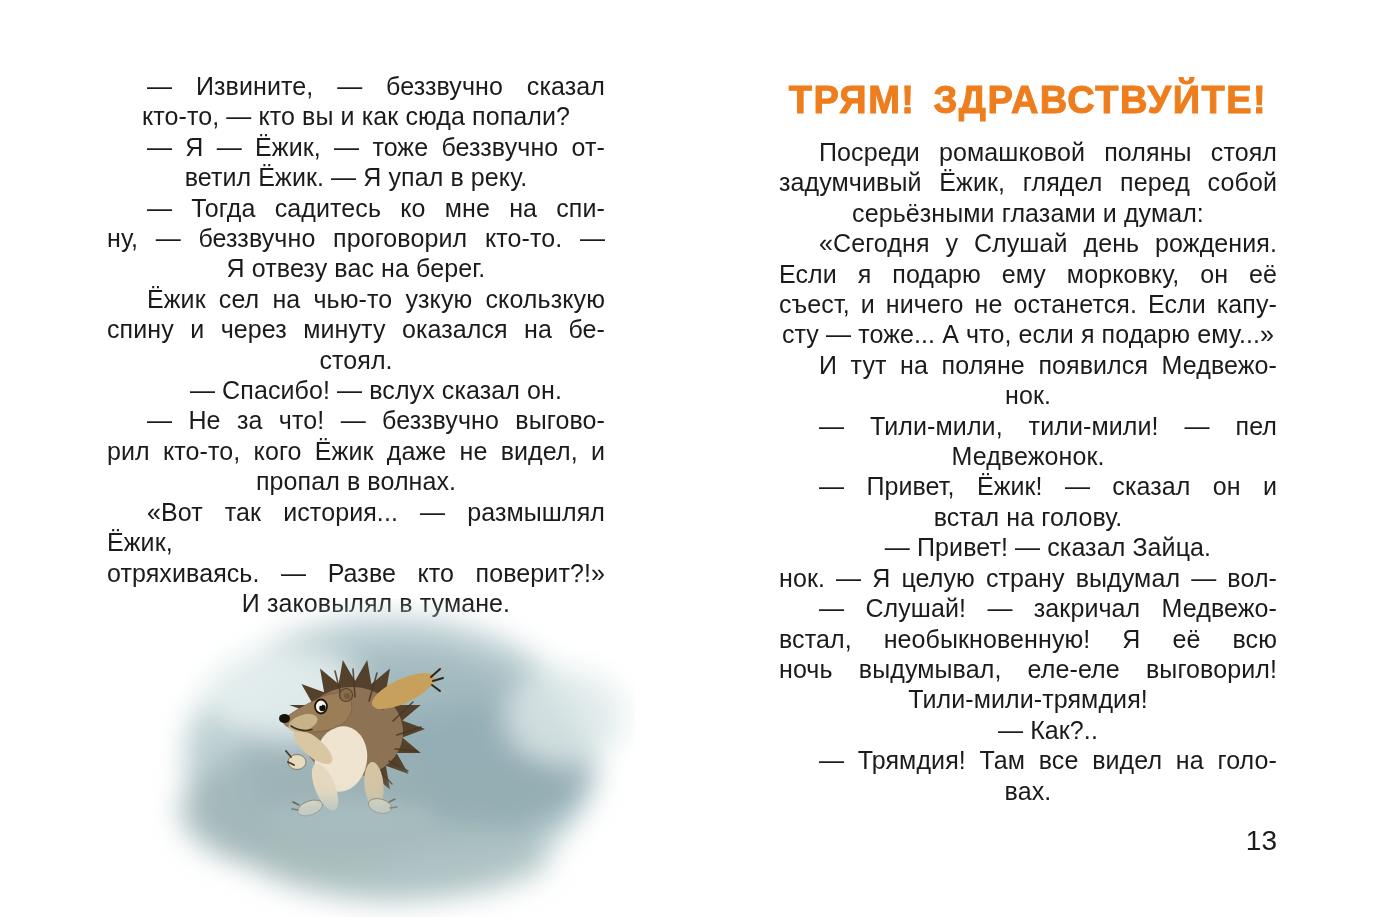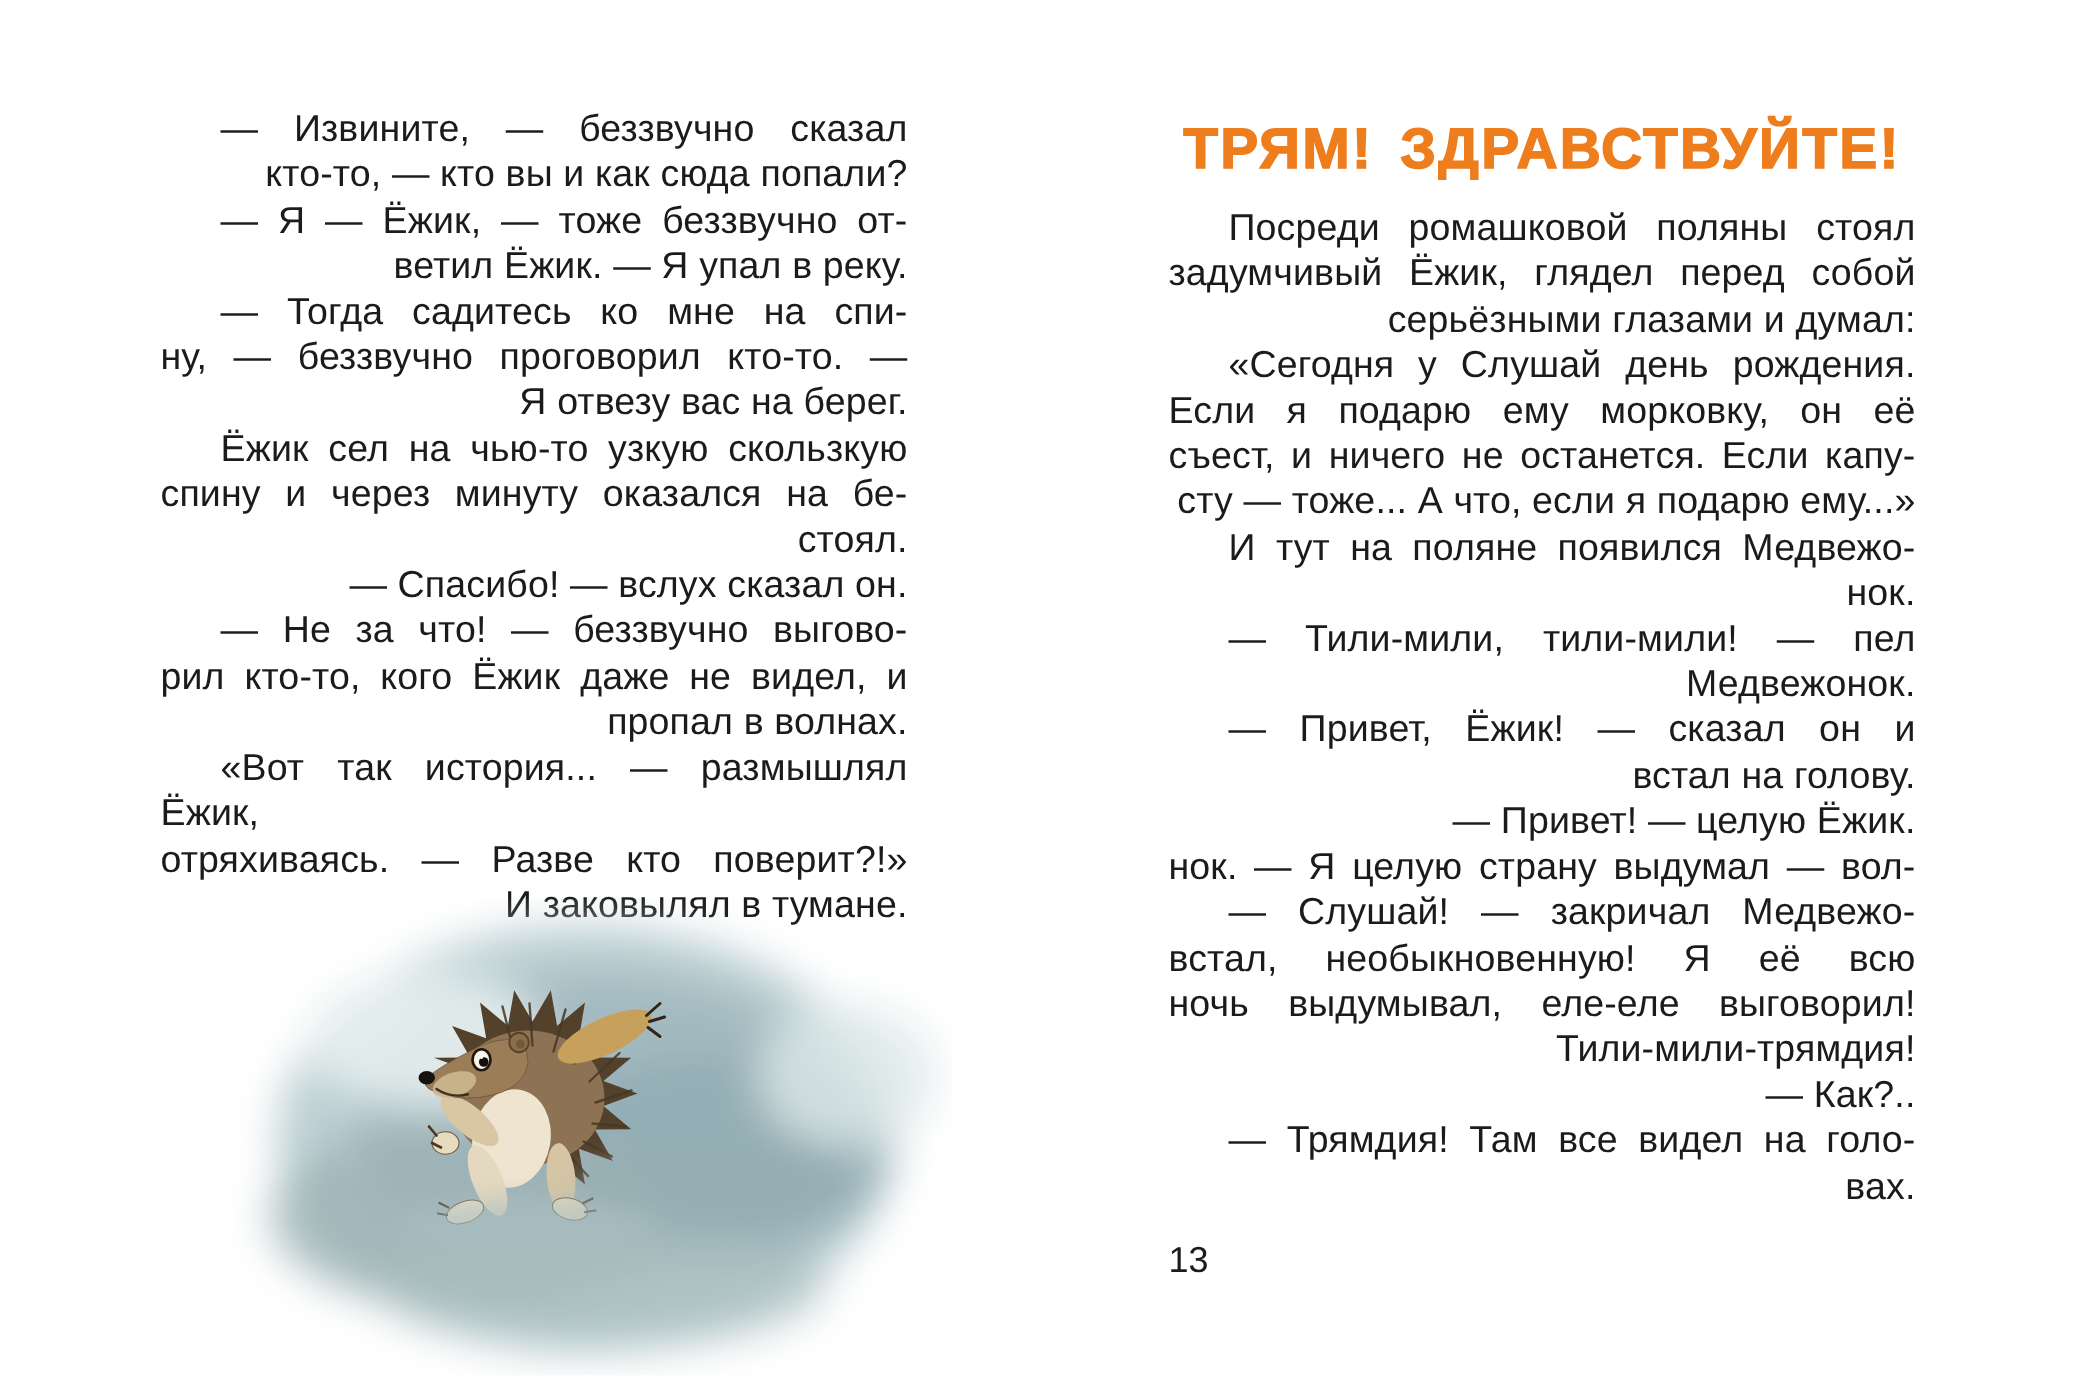--- a/index.html
+++ b/index.html
@@ -19,21 +19,21 @@
     position: absolute;
     width: 498px;
   }
   #left-col { left: 107px; top: 71px; }
   #right-col { left: 779px; top: 82px; }
 
   .line {
     font-size: 25px;
     line-height: 30.4px;
     letter-spacing: 0.1px;
-    text-align: right;
+    text-align: center;
   }
   .j {
     text-align: justify;
     text-align-last: justify;
   }
   .ind { text-indent: 40px; }
 
   .chapter-title {
     font-size: 38px;
     line-height: 36px;
@@ -44,22 +44,22 @@
     letter-spacing: 1.5px;
     word-spacing: 6px;
     margin-bottom: 19px;
   }
 
   .page-number {
     position: absolute;
     left: 779px;
     top: 826px;
     width: 498px;
-    text-align: left;
-    font-size: 24px;
+    text-align: right;
+    font-size: 28px;
     line-height: 30px;
   }
 
   .illustration {
     position: absolute;
     left: 145px;
     top: 599px;
     width: 490px;
     height: 318px;
   }
@@ -185,21 +185,21 @@
     <div class="line j ind">«Сегодня у Слушай день рождения.</div>
     <div class="line j">Если я подарю ему морковку, он её</div>
     <div class="line j">съест, и ничего не останется. Если капу-</div>
     <div class="line">сту — тоже... А что, если я подарю ему...»</div>
     <div class="line j ind">И тут на поляне появился Медвежо-</div>
     <div class="line">нок.</div>
     <div class="line j ind">— Тили-мили, тили-мили! — пел</div>
     <div class="line">Медвежонок.</div>
     <div class="line j ind">— Привет, Ёжик! — сказал он и</div>
     <div class="line">встал на голову.</div>
-    <div class="line ind">— Привет! — целую Ёжик.</div>
+    <div class="line ind">— Привет! — сказал Зайца.</div>
     <div class="line j">нок. — Я целую страну выдумал — вол-</div>
     <div class="line j ind">— Слушай! — закричал Медвежо-</div>
     <div class="line j">встал, необыкновенную! Я её всю</div>
     <div class="line j">ночь выдумывал, еле-еле выговорил!</div>
     <div class="line">Тили-мили-трямдия!</div>
     <div class="line ind">— Как?..</div>
     <div class="line j ind">— Трямдия! Там все видел на голо-</div>
     <div class="line">вах.</div>
   </div>
 

